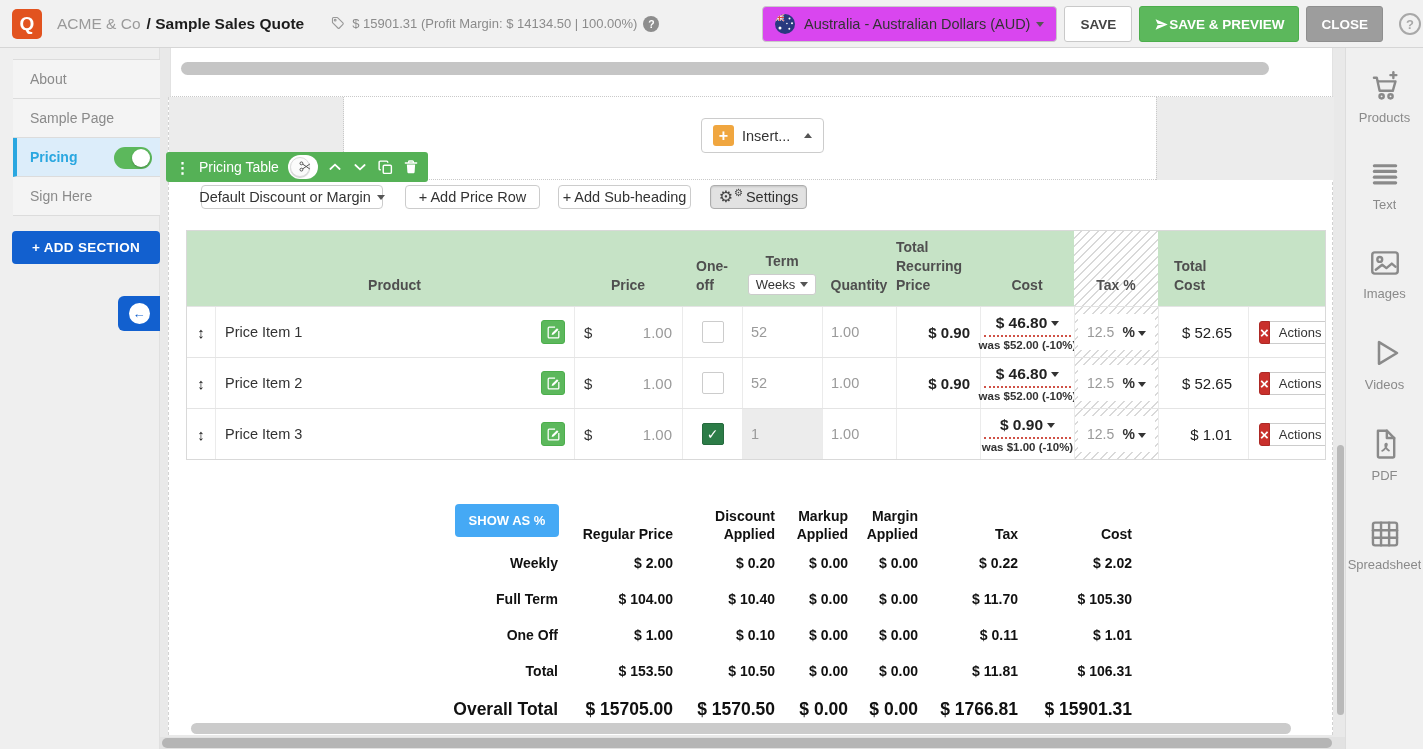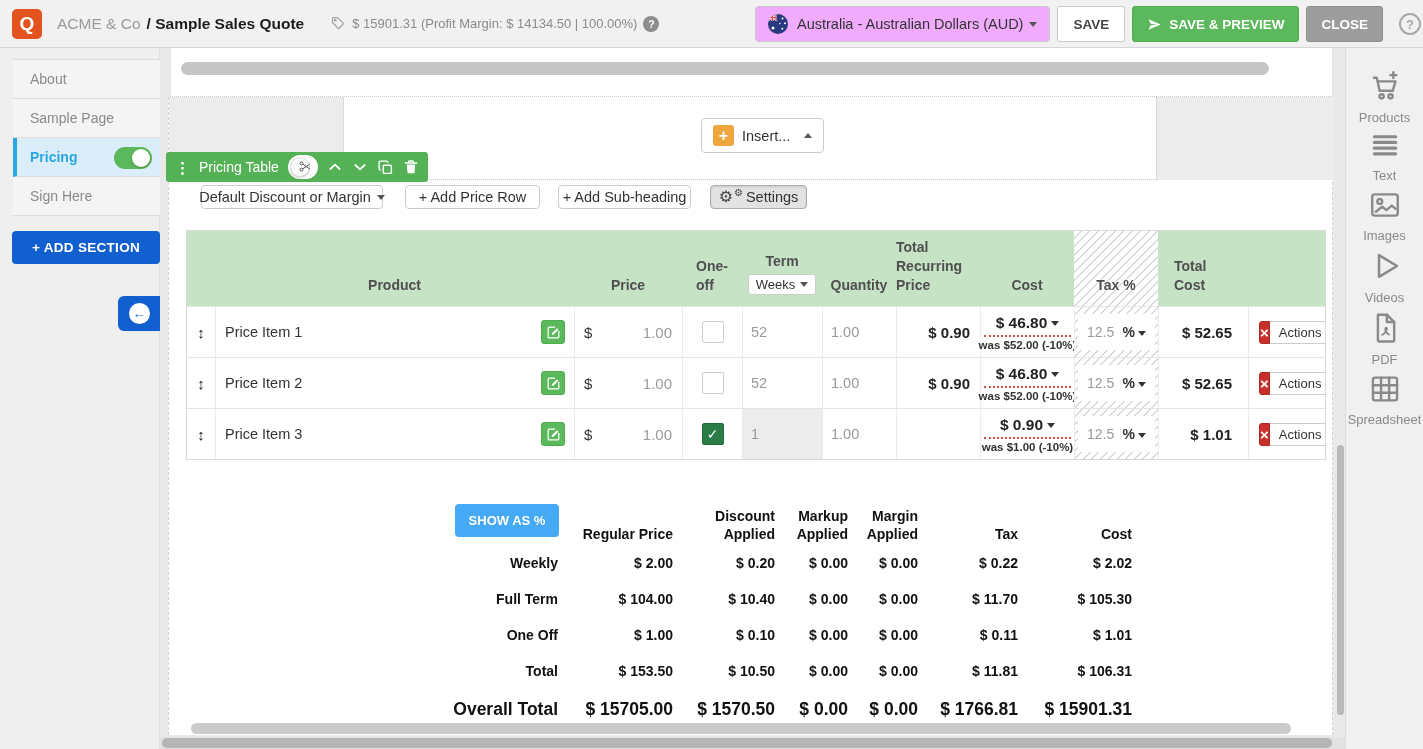--- a/index.html
+++ b/index.html
@@ -9,40 +9,40 @@
 
   
   #topbar { position:absolute; left:0; top:0; width:1423px; height:48px; background:#f1f1f1; border-bottom:1px solid #d6d6d6; display:flex; align-items:center; z-index:50; }
   .logo { width:30px; height:30px; margin-left:12px; background:#e2531f; border-radius:5px; display:flex; align-items:center; justify-content:center; color:#fff; font-weight:bold; font-size:19px; }
   .brand { margin-left:15px; font-size:15.5px; color:#9a9a9a; white-space:nowrap; }
   .doc-title { margin-left:6px; font-size:15.5px; color:#1c1c1c; font-weight:600; white-space:nowrap; }
   .profit-area { display:flex; align-items:center; margin-left:26px; color:#8b8b8b; }
   .profit-text { font-size:13px; margin-left:5px; white-space:nowrap; }
   .help-filled { width:16px; height:16px; margin-left:6px; background:#8d8d8d; color:#fff; border-radius:50%; font-size:10.5px; font-weight:bold; display:flex; align-items:center; justify-content:center; cursor:pointer; }
   .topbar-right { position:absolute; right:40px; top:6px; display:flex; align-items:center; gap:7px; }
-  .currency-btn { height:36px; background:#f0abfc; border:1px solid #c9c9c9; border-radius:4px; display:flex; align-items:center; padding:0 12px; font-size:14.5px; color:#333; cursor:pointer; }
+  .currency-btn { height:36px; background:#d946ef; border:1px solid #c9c9c9; border-radius:4px; display:flex; align-items:center; padding:0 12px; font-size:14.5px; color:#333; cursor:pointer; }
   .currency-btn .flag { margin-right:9px; display:flex; }
   .btn-save { height:36px; padding:0 15px; background:#fff; border:1px solid #c9c9c9; border-radius:3px; font-size:13.5px; font-weight:600; color:#444; cursor:pointer; }
-  .btn-save-preview { height:36px; padding:0 14px; background:#5cb85c; border:1px solid #4cae4c; border-radius:3px; font-size:13.5px; font-weight:700; color:#fff; display:flex; align-items:center; gap:7px; cursor:pointer; }
+  .btn-save-preview { height:36px; padding:0 14px; background:#5cb85c; border:1px solid #4cae4c; border-radius:3px; font-size:13.5px; font-weight:700; color:#fff; display:flex; align-items:center; cursor:pointer; }
   .btn-close { height:36px; padding:0 14px; background:#9d9d9d; border:1px solid #8f8f8f; border-radius:3px; font-size:13.5px; font-weight:700; color:#fff; cursor:pointer; }
   .help-outline { position:absolute; right:2px; top:13px; width:22px; height:22px; border:2px solid #a8a8a8; border-radius:50%; color:#a8a8a8; font-size:13px; font-weight:bold; display:flex; align-items:center; justify-content:center; cursor:pointer; }
 
   
   #left-sidebar { position:absolute; left:0; top:48px; width:160px; height:701px; background:#efefef; border-right:1px solid #e0e0e0; }
   .nav-list { position:absolute; left:13px; top:11px; width:147px; border-top:1px solid #dcdcdc; }
   .nav-item { height:39px; background:#f4f4f4; border-bottom:1px solid #dcdcdc; display:flex; align-items:center; padding-left:17px; font-size:14px; color:#8a8a8a; cursor:pointer; position:relative; }
   .nav-item.active { background:#dcedfa; border-left:4px solid #2aa7e0; padding-left:13px; color:#2aa7e0; font-weight:bold; }
   .toggle-pill { position:absolute; right:8px; top:8.5px; width:38px; height:22px; background:#5cb85c; border-radius:11px; cursor:pointer; }
   .toggle-pill .knob { position:absolute; right:2px; top:2px; width:18px; height:18px; background:#fff; border-radius:50%; box-shadow:0 1px 2px rgba(0,0,0,.25); }
   .btn-add-section { position:absolute; left:12px; top:183px; width:148px; height:33px; background:#1260cf; border:none; border-radius:4px; color:#fff; font-size:13.5px; font-weight:bold; letter-spacing:.3px; cursor:pointer; font-family:inherit; }
   .btn-collapse { position:absolute; left:118px; top:248px; width:42px; height:35px; background:#1260cf; border:none; border-radius:6px 0 0 6px; display:flex; align-items:center; justify-content:center; cursor:pointer; }
   .btn-collapse .circ { width:21px; height:21px; background:#fff; border-radius:50%; display:flex; align-items:center; justify-content:center; color:#1260cf; font-size:13px; font-weight:bold; }
 
   
-  #right-rail { position:absolute; left:1345px; top:48px; width:78px; height:701px; background:#f0f0f0; border-left:1px solid #ddd; display:flex; flex-direction:column; align-items:center; padding-top:22px; gap:5px; }
+  #right-rail { position:absolute; left:1345px; top:48px; width:78px; height:701px; background:#f0f0f0; border-left:1px solid #ddd; display:flex; flex-direction:column; align-items:center; padding-top:22px; gap:34px; }
   .rail-item { display:flex; flex-direction:column; align-items:center; cursor:pointer; width:78px; }
   .rail-item svg { stroke:#8a8a8a; fill:none; stroke-width:1.7; stroke-linecap:round; stroke-linejoin:round; }
   .rail-label { margin-top:6px; font-size:13px; color:#8a8a8a; max-width:78px; overflow:hidden; white-space:nowrap; text-align:center; }
 
   
   #main { position:absolute; left:160px; top:48px; width:1185px; height:701px; background:#e9e9e9; }
   #remnant { position:absolute; left:10px; top:0; width:1163px; height:49px; background:#fff; border-left:1px solid #e2e2e2; border-right:1px solid #e2e2e2; border-bottom:1px dotted #c9c9c9; }
   #remnant .hthumb { position:absolute; left:10px; top:14px; width:1088px; height:13px; background:#c5c5c5; border-radius:7px; cursor:pointer; }
   #page { position:absolute; left:8px; top:49px; width:1165px; height:638px; background:#fff; border-left:1px dashed #d2d2d2; border-right:1px dashed #d2d2d2; }
 
@@ -99,21 +99,21 @@
   .c-qty { padding-left:8px; font-size:14.5px; color:#9a9a9a; }
   .c-rec { justify-content:flex-end; padding-right:10px; font-size:15px; font-weight:600; color:#222; }
   .c-cost { flex-direction:column; justify-content:flex-start; padding-top:7px; align-items:center; }
   .costline { font-size:15.5px; font-weight:600; color:#222; border-bottom:2px dotted #cf5146; padding:0 3px 3px; width:87px; text-align:center; white-space:nowrap; cursor:pointer; }
   .costline .caret { border-top-color:#333; margin-left:4px; }
   .costwas { font-size:11.5px; font-weight:600; color:#333; margin-top:2px; white-space:nowrap; }
   .c-tax .tax-box { position:absolute; left:3px; right:3px; top:7px; bottom:7px; background:#fff; display:flex; align-items:center; justify-content:space-between; padding:0 9px; }
   .taxval { font-size:14px; color:#9a9a9a; }
   .taxunit { font-size:14px; color:#333; font-weight:600; cursor:pointer; }
   .taxunit .caret { border-top-color:#333; margin-left:3px; }
-  .c-total { justify-content:flex-end; padding-right:16px; font-size:15px; font-weight:700; color:#222; }
+  .c-total { justify-content:flex-end; padding-right:16px; font-size:15px; font-weight:400; color:#222; }
   .c-actions { padding-left:10px; overflow:hidden; }
   .xbtn { width:27px; height:23px; background:#c9302c; border:1px solid #ac2925; border-radius:3px 0 0 3px; color:#fff; font-size:15px; font-weight:bold; cursor:pointer; line-height:1; font-family:inherit; }
   .actions-btn { height:23px; min-width:62px; background:#fff; border:1px solid #ccc; border-left:none; border-radius:0 3px 3px 0; font-size:13px; color:#333; cursor:pointer; font-family:inherit; padding:0 9px; text-align:left; }
 
   
   .summary { position:absolute; left:218px; top:404px; width:745px; color:#111; }
   .sgrid { display:grid; grid-template-columns:171px 115px 102px 73px 70px 100px 114px; }
   .sumhead { align-items:end; height:44px; }
   .sh { text-align:right; font-size:14px; font-weight:bold; line-height:18px; padding-bottom:2px; }
   .sumrow { height:36px; align-items:center; }

